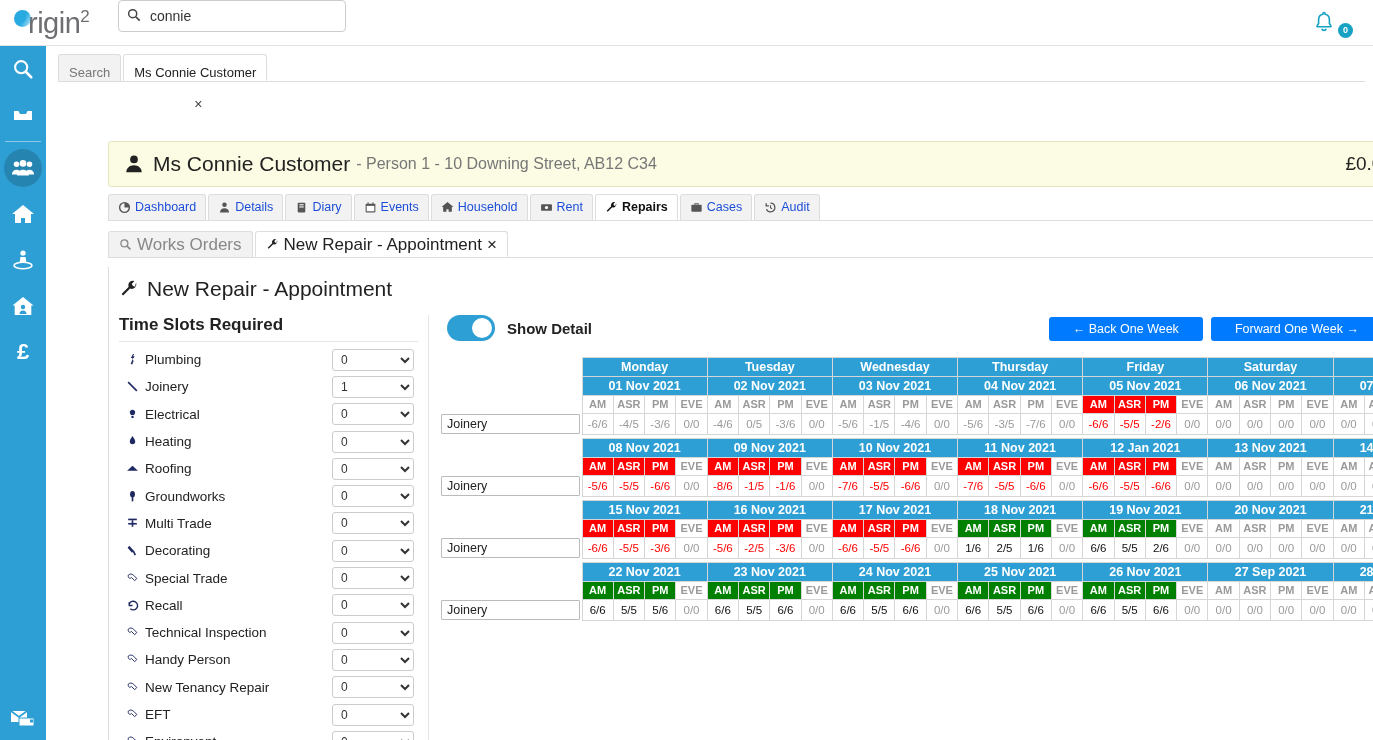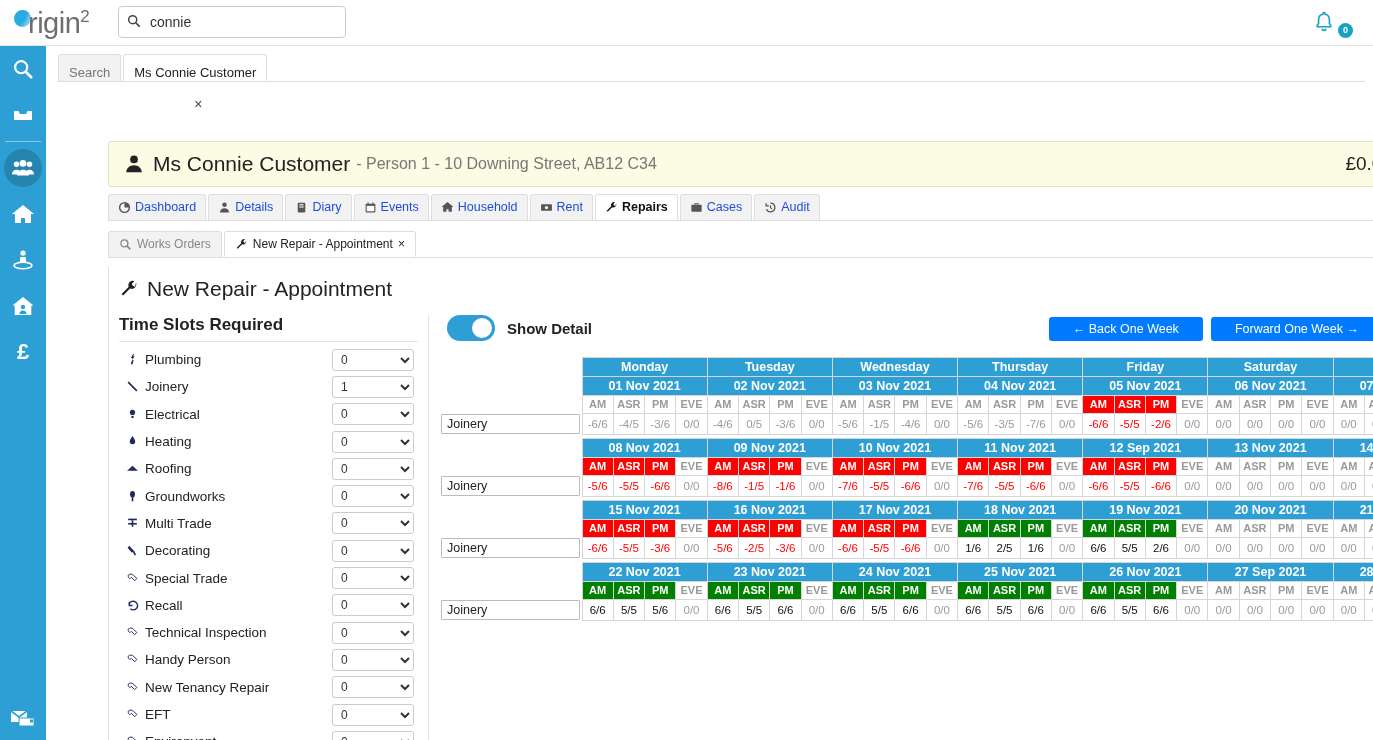--- a/index.html
+++ b/index.html
@@ -24,21 +24,21 @@
   #logo .lw { font-size: 29px; color: #6d6e71; letter-spacing: -0.5px; font-family: "Liberation Sans", sans-serif; }
   #logo .lsup { font-size: 17px; color: #6d6e71; vertical-align: super; }
   #logo .swirl {
     position: absolute; left: 6px; top: 7px; width: 17px; height: 17px;
     border-radius: 50%;
     background:
       radial-gradient(circle at 40% 40%, #29abe2 0 38%, rgba(41,171,226,0) 40%),
       linear-gradient(120deg, #29abe2 0 55%, rgba(41,171,226,0.25) 100%);
   }
   #searchbox {
-    position: absolute; left: 118px; top: 6px; width: 228px; height: 32px;
+    position: absolute; left: 118px; top: 0; width: 228px; height: 32px;
     border: 1px solid #ccc; border-radius: 4px; background: #fff;
     display: flex; align-items: center; padding: 0 8px;
   }
   #searchbox .mag { color: #444; font-size: 13px; margin-right: 7px; }
   #searchbox input {
     border: 0; outline: 0; flex: 1; font-size: 14px; color: #333;
     font-family: "Liberation Sans", sans-serif; background: transparent;
   }
   #bell { position: absolute; right: 22px; top: 9px; width: 40px; height: 28px; }
   #bell .badge {
@@ -90,21 +90,21 @@
     border: 1px solid #ddd; border-bottom: none; background: #f2f2f2;
     color: #1d4ed8; font-size: 12.5px; margin-right: 2px; border-radius: 3px 3px 0 0;
     display: flex; align-items: center; gap: 4px;
   }
   .stab.active { background: #fff; color: #111; font-weight: bold; border-bottom: 1px solid #fff; margin-bottom: -1px; }
   
   #subtabs { position: absolute; left: 62px; top: 185px; width: 1300px; height: 27px; border-bottom: 1px solid #ddd; }
   .subtab {
     float: left; height: 26px; padding: 8px 10px; line-height: 25px;
     border: 1px solid #ddd; border-bottom: none; background: #f2f2f2;
-    color: #888; font-size: 12px; margin-right: 2px; border-radius: 3px 3px 0 0;
+    color: #888; font-size: 17px; margin-right: 2px; border-radius: 3px 3px 0 0;
     display: flex; align-items: center; gap: 5px;
   }
   .subtab.active { background: #fff; color: #222; border-bottom: 1px solid #fff; margin-bottom: -1px; }
   
   #panel {
     position: absolute; left: 62px; top: 221px; width: 1300px; height: 519px;
     border: 1px solid #ddd; border-top: none; background: #fff;
   }
   #pagetitle {
     position: absolute; left: 10px; top: 10px; font-size: 21px; color: #222;
@@ -609,21 +609,21 @@
               </tr>
               <tr class="spacer-row">
                 <td colspan="29"></td>
               </tr>
               <tr>
                 <td class="lcol"></td>
                 <td class="daydate" colspan="4">08 Nov 2021</td>
                 <td class="daydate" colspan="4">09 Nov 2021</td>
                 <td class="daydate" colspan="4">10 Nov 2021</td>
                 <td class="daydate" colspan="4">11 Nov 2021</td>
-                <td class="daydate" colspan="4">12 Sep 2021</td>
+                <td class="daydate" colspan="4">12 Jan 2021</td>
                 <td class="daydate" colspan="4">13 Nov 2021</td>
                 <td class="daydate" colspan="4">14 Nov 2021</td>
               </tr>
               <tr>
                 <td class="lcol"></td>
                 <td class="slotlabel red">AM</td>
                 <td class="slotlabel red">ASR</td>
                 <td class="slotlabel red">PM</td>
                 <td class="slotlabel">EVE</td>
                 <td class="slotlabel red">AM</td>

